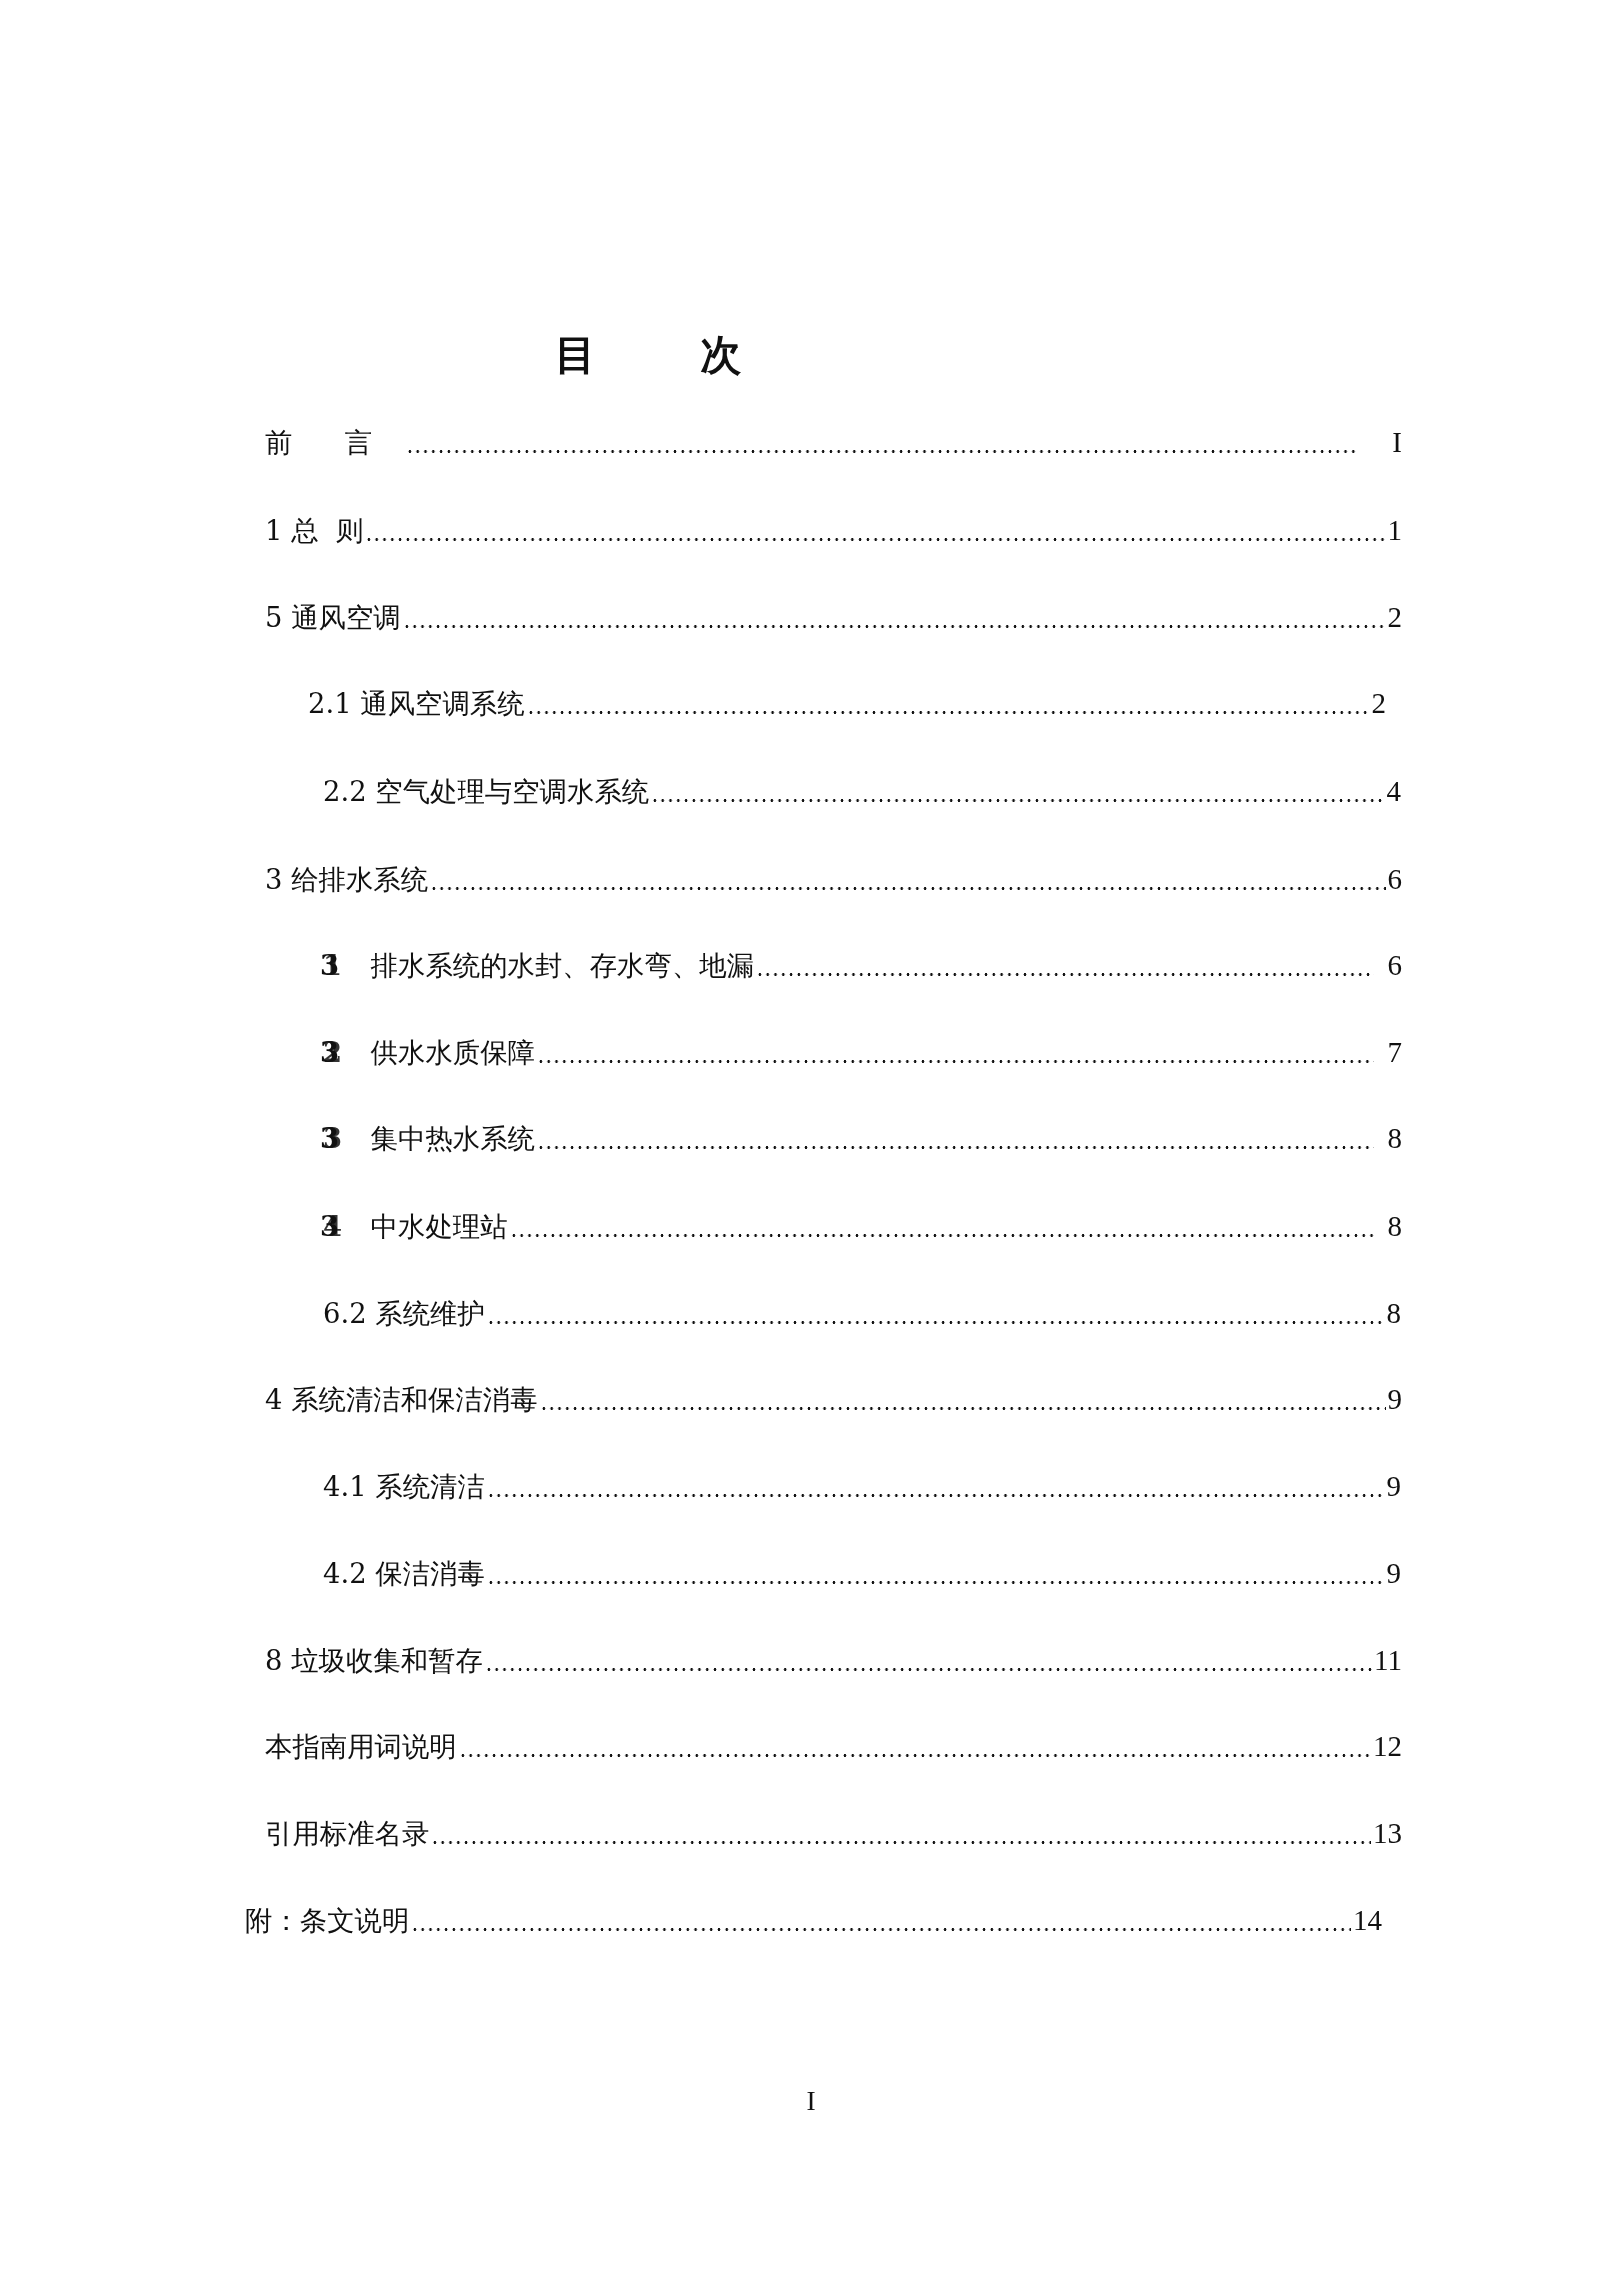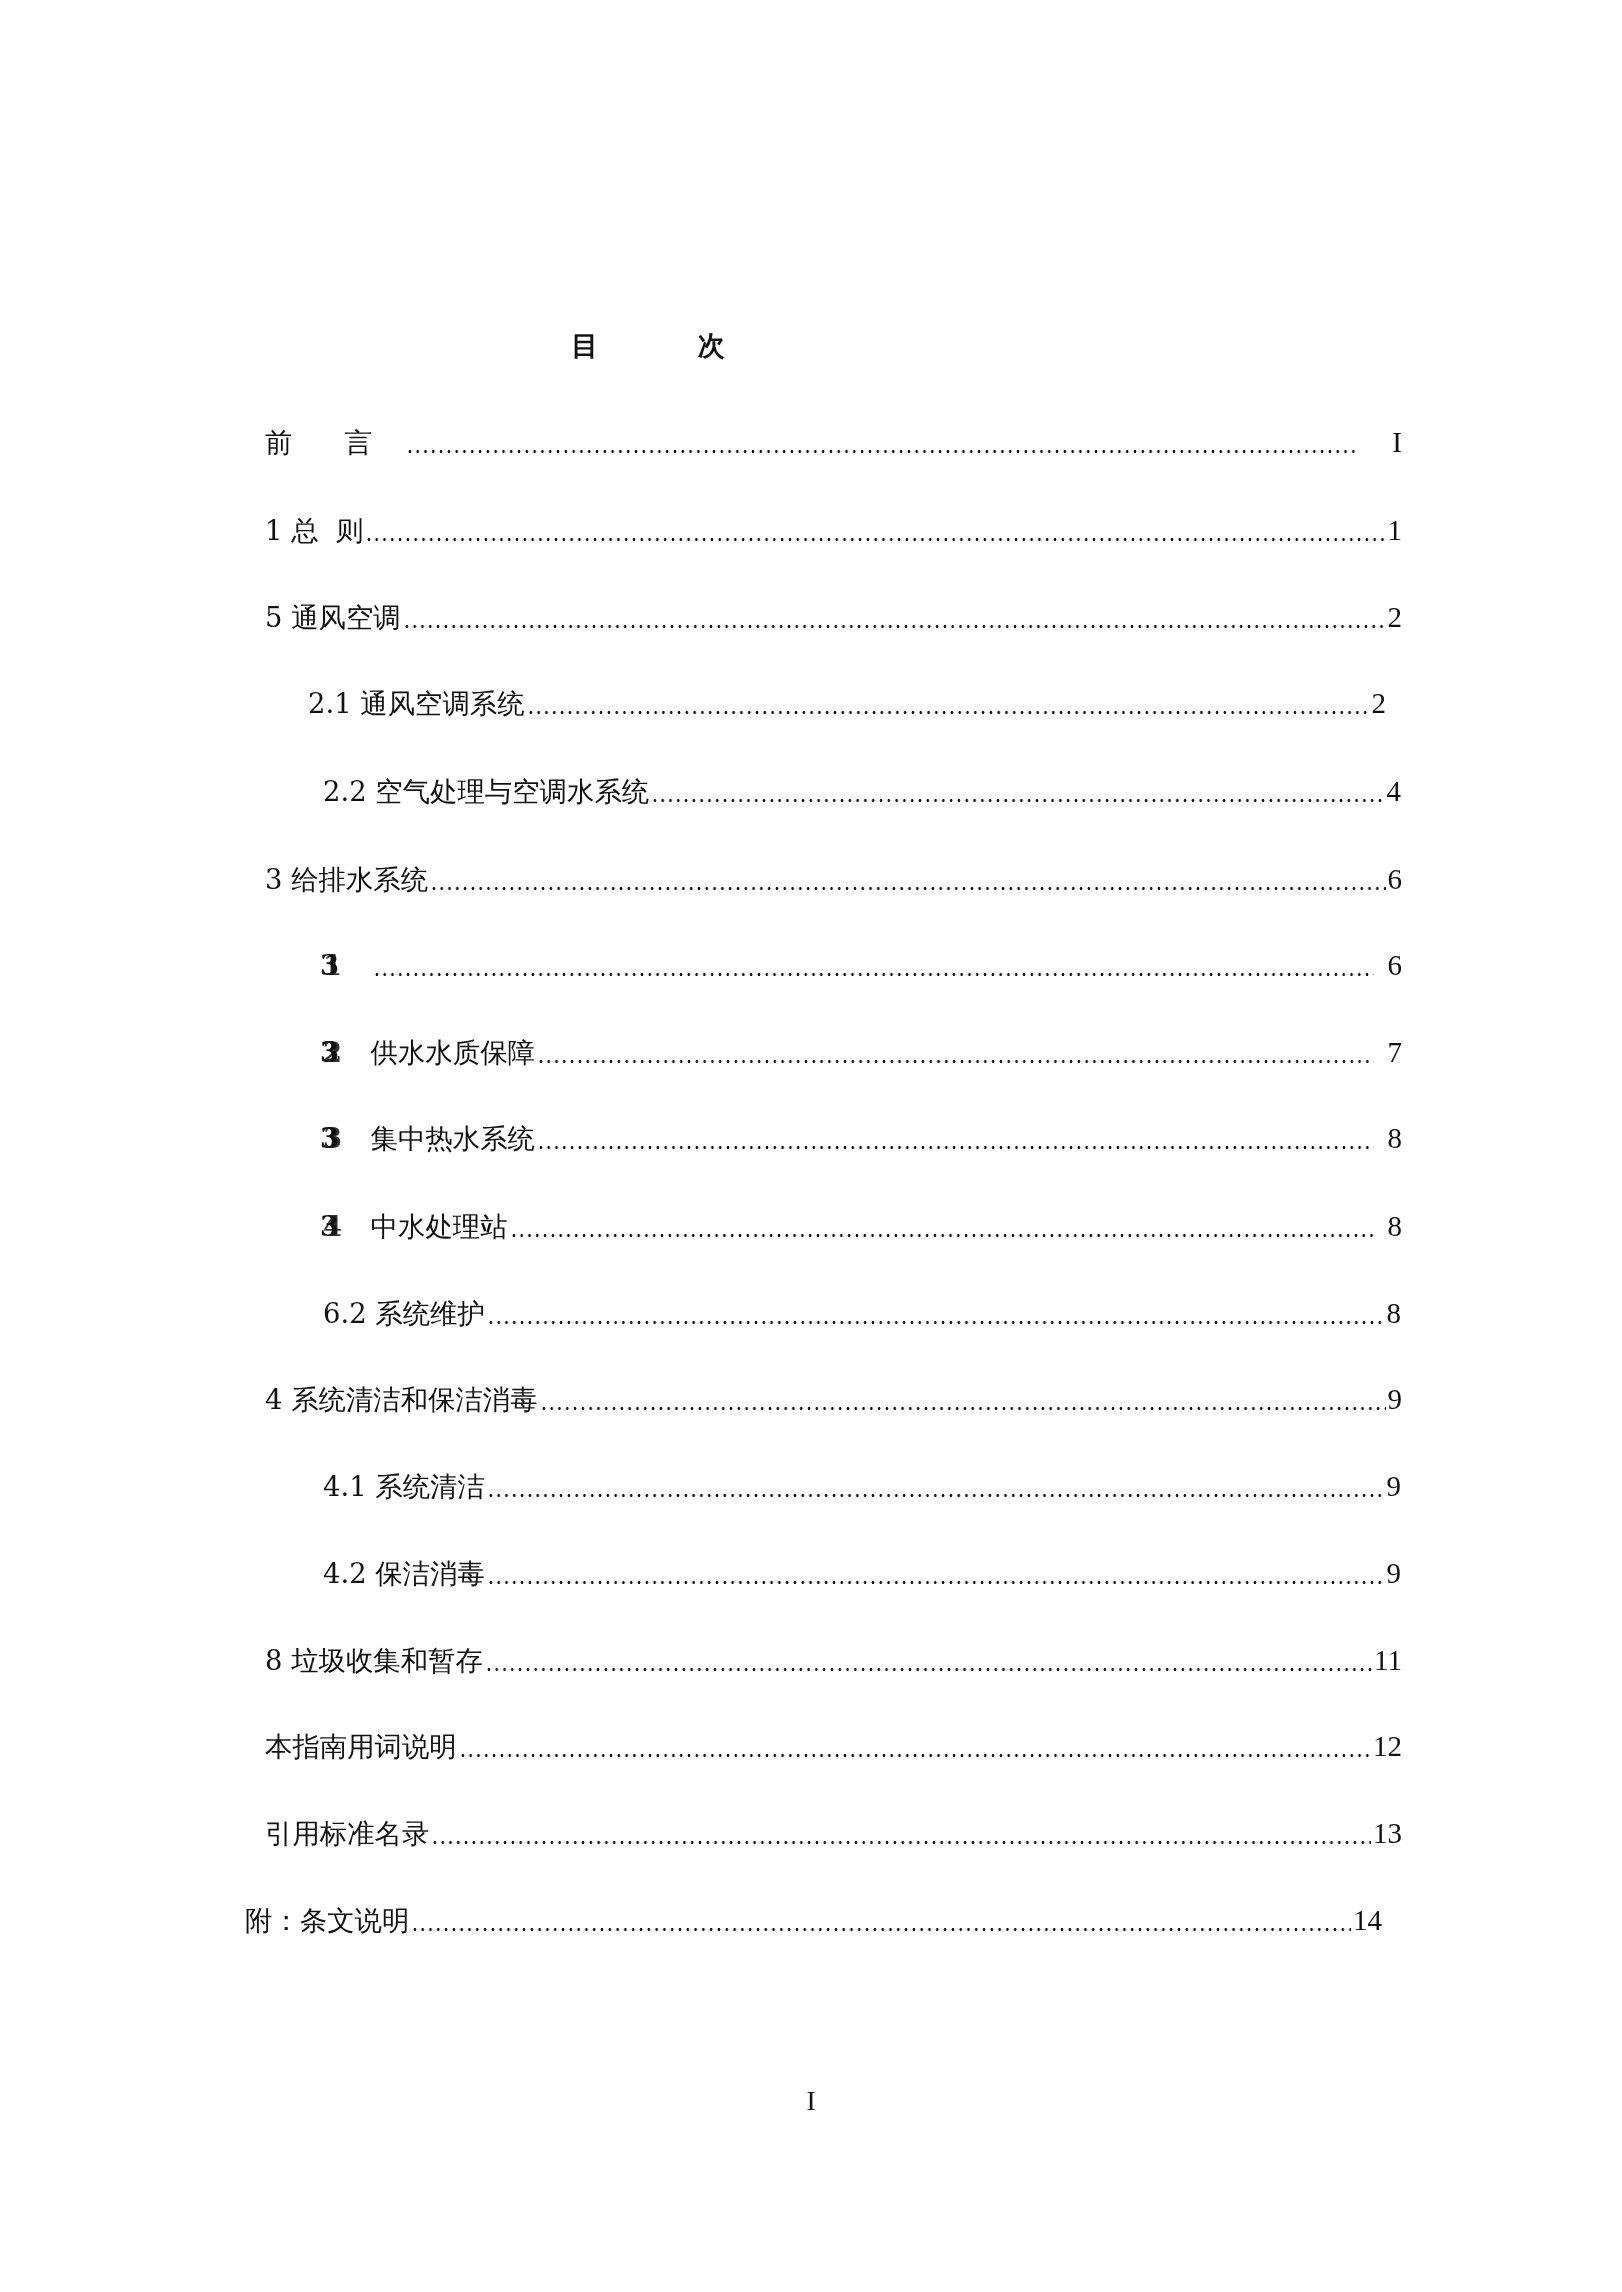--- a/index.html
+++ b/index.html
@@ -1,19 +1,19 @@
 <!DOCTYPE html>
 <html><head>
 <meta charset="utf-8">
 <style>
   html, body { margin:0; padding:0; background:#ffffff; }
   body { width:1622px; height:2293px; position:relative; overflow:hidden;
          font-family:"DejaVu Serif", "Liberation Serif", serif; color:#111; }
   .title { position:absolute; top:328px; left:0; width:1296px; text-align:center;
-           font-size:27px; font-weight:bold; letter-spacing:45px; text-indent:45px; }
+           font-size:41px; font-weight:bold; letter-spacing:45px; text-indent:45px; }
   .toc-row { position:absolute; height:39px; display:flex; align-items:flex-end;
              font-size:27.4px; line-height:39px; }
   .toc-label { white-space:pre; flex:0 0 auto; }
   .toc-num { display:inline-block; position:relative; width:29px; font-weight:bold; margin-right:21.6px; }
   .toc-num .a, .toc-num .b { position:absolute; left:0; bottom:0; }
   .toc-num .b { left:2.9px; opacity:0.85; }
   .toc-leader { flex:1 1 auto; margin:0 2px 8.8px 2px; height:2.9px;
                 background-image:radial-gradient(circle, #111 1.2px, transparent 1.6px);
                 background-size:7.8px 2.9px; background-repeat:repeat-x; }
   .toc-page { flex:0 0 auto; font-family:"Liberation Serif", serif; font-size:29px; }
@@ -56,20 +56,21 @@
 </div>
 
 <div class="toc-row" style="top:860px;left:265px;width:1137px;">
   <span class="toc-label">3 给排水系统</span>
   <span class="toc-leader"></span>
   <span class="toc-page">6</span>
 </div>
 
 <div class="toc-row" style="top:946px;left:320px;width:1082px;">
   <span class="toc-num">&nbsp;<span class="a">3</span><span class="b">1</span></span>
+  <span class="toc-label">排水系统的水封、存水弯、地漏</span>
   <span class="toc-leader" style="margin-right:13.7px;"></span>
   <span class="toc-page">6</span>
 </div>
 
 <div class="toc-row" style="top:1033px;left:320px;width:1082px;">
   <span class="toc-num">&nbsp;<span class="a">3</span><span class="b">2</span></span>
   <span class="toc-label">供水水质保障</span>
   <span class="toc-leader" style="margin-right:13.7px;"></span>
   <span class="toc-page">7</span>
 </div>

